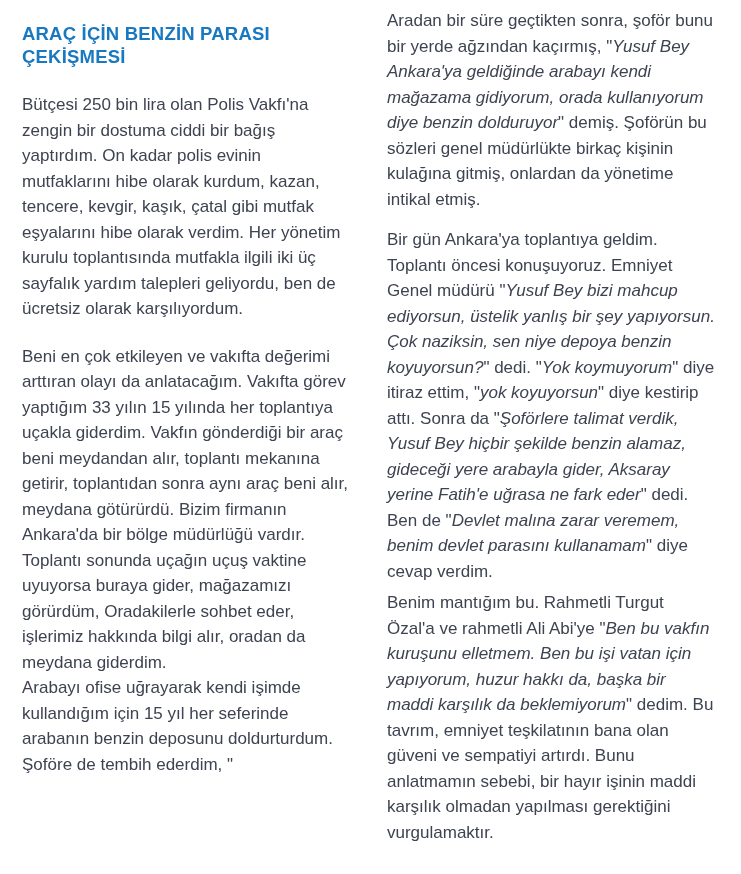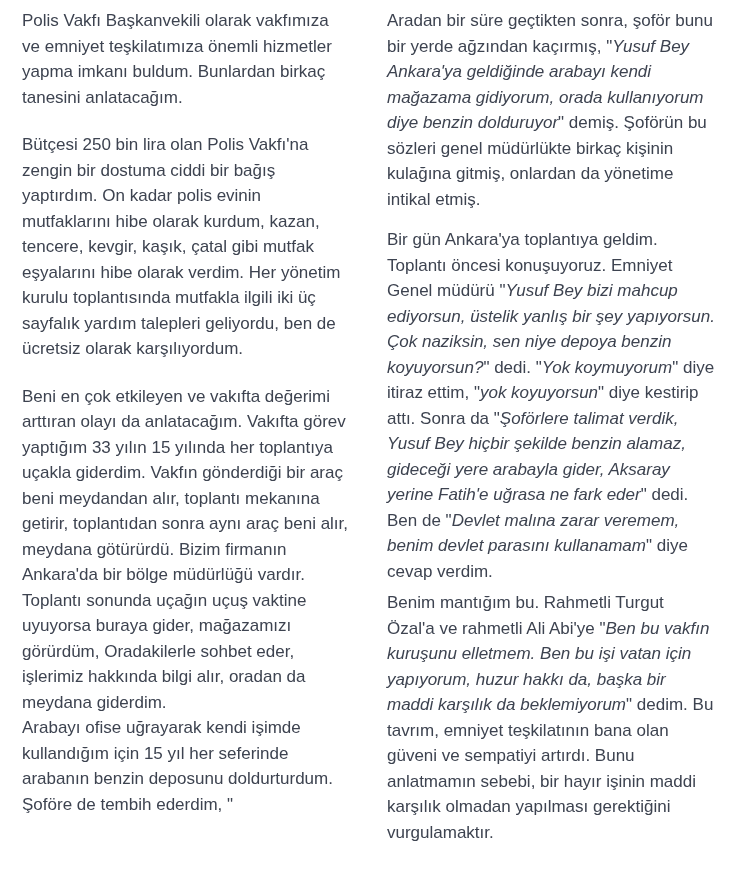--- a/index.html
+++ b/index.html
@@ -51,22 +51,22 @@
   .it {
     font-style: italic;
   }
 </style>
 </head>
 <body>
 
 <div class="page" style="color: rgb(61, 67, 80); background: rgb(255, 255, 255);">
   <div class="columns">
     <div class="col">
+      <h1 class="article-title" style="color: rgb(24, 120, 192);">ARAÇ İÇİN BENZİN PARASI ÇEKİŞMESİ</h1>
       <div class="col-body">
-          <p class="para gap-large"><span class="">Polis Vakfı Başkanvekili olarak vakfımıza ve emniyet teşkilatımıza önemli hizmetler yapma imkanı buldum. Bunlardan birkaç tanesini anlatacağım.</span></p>
           <p class="para gap-large"><span class="">Bütçesi 250 bin lira olan Polis Vakfı'na zengin bir dostuma ciddi bir bağış yaptırdım. On kadar polis evinin mutfaklarını hibe olarak kurdum, kazan, tencere, kevgir, kaşık, çatal gibi mutfak eşyalarını hibe olarak verdim. Her yönetim kurulu toplantısında mutfakla ilgili iki üç sayfalık yardım talepleri geliyordu, ben de ücretsiz olarak karşılıyordum.</span></p>
           <p class="para gap-none"><span class="">Beni en çok etkileyen ve vakıfta değerimi arttıran olayı da anlatacağım. Vakıfta görev yaptığım 33 yılın 15 yılında her toplantıya uçakla giderdim. Vakfın gönderdiği bir araç beni meydandan alır, toplantı mekanına getirir, toplantıdan sonra aynı araç beni alır, meydana götürürdü. Bizim firmanın Ankara'da bir bölge müdürlüğü vardır. Toplantı sonunda uçağın uçuş vaktine uyuyorsa buraya gider, mağazamızı görürdüm, Oradakilerle sohbet eder, işlerimiz hakkında bilgi alır, oradan da meydana giderdim.</span></p>
           <p class="para gap-none"><span class="">Arabayı ofise uğrayarak kendi işimde kullandığım için 15 yıl her seferinde arabanın benzin deposunu doldurturdum. Şoföre de tembih ederdim, "</span></p>
         </div>
     </div>
     <div class="col">
       <div class="col-body">
           <p class="para gap-tiny"><span class="">Aradan bir süre geçtikten sonra, şoför bunu bir yerde ağzından kaçırmış, "</span><span class="it">Yusuf Bey Ankara'ya geldiğinde arabayı kendi mağazama gidiyorum, orada kullanıyorum diye benzin dolduruyor</span><span class="">" demiş. Şoförün bu sözleri genel müdürlükte birkaç kişinin kulağına gitmiş, onlardan da yönetime intikal etmiş.</span></p>
           <p class="para gap-small"><span class="">Bir gün Ankara'ya toplantıya geldim. Toplantı öncesi konuşuyoruz. Emniyet Genel müdürü "</span><span class="it">Yusuf Bey bizi mahcup ediyorsun, üstelik yanlış bir şey yapıyorsun. Çok naziksin, sen niye depoya benzin koyuyorsun?</span><span class="">" dedi. "</span><span class="it">Yok koymuyorum</span><span class="">" diye itiraz ettim, "</span><span class="it">yok koyuyorsun</span><span class="">" diye kestirip attı. Sonra da "</span><span class="it">Şoförlere talimat verdik, Yusuf Bey hiçbir şekilde benzin alamaz, gideceği yere arabayla gider, Aksaray yerine Fatih'e uğrasa ne fark eder</span><span class="">" dedi. Ben de "</span><span class="it">Devlet malına zarar veremem, benim devlet parasını kullanamam</span><span class="">" diye cevap verdim.</span></p>
           <p class="para gap-none"><span class="">Benim mantığım bu. Rahmetli Turgut Özal'a ve rahmetli Ali Abi'ye "</span><span class="it">Ben bu vakfın kuruşunu elletmem. Ben bu işi vatan için yapıyorum, huzur hakkı da, başka bir maddi karşılık da beklemiyorum</span><span class="">" dedim. Bu tavrım, emniyet teşkilatının bana olan güveni ve sempatiyi artırdı. Bunu anlatmamın sebebi, bir hayır işinin maddi karşılık olmadan yapılması gerektiğini vurgulamaktır.</span></p>

